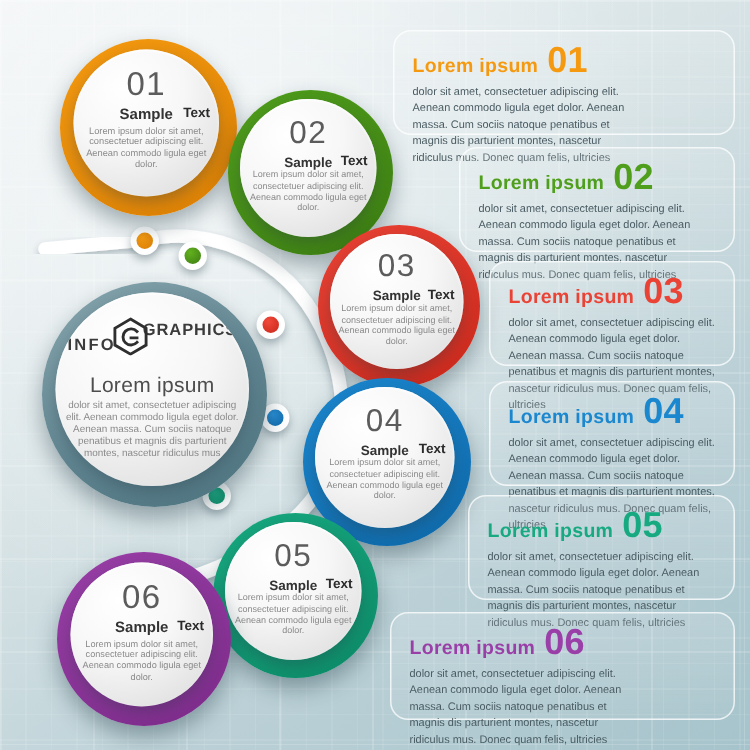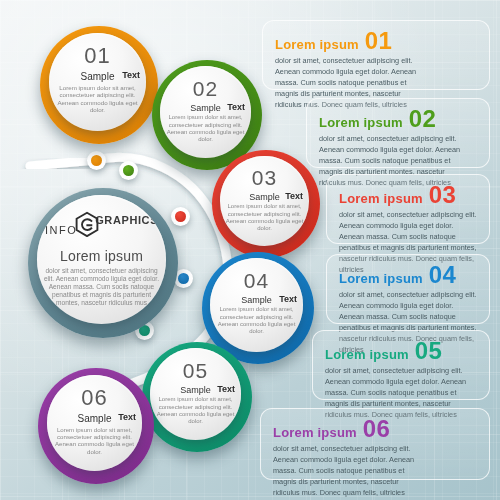--- a/index.html
+++ b/index.html
@@ -43,33 +43,33 @@
     position:absolute;border-radius:50%;
     background:radial-gradient(circle at 34% 26%, #ffffff 0%, #f7f7f7 42%, #e4e4e4 78%, #d6d6d6 100%);
     box-shadow:0 4px 9px rgba(40,60,70,.30), inset 0 1px 2px rgba(255,255,255,.95);
     display:flex;flex-direction:column;align-items:center;
     overflow:hidden;
   }
   .num{
     font-weight:400;color:#5c5c5c;letter-spacing:1px;line-height:1;
   }
   .smpl{
-    font-weight:normal;color:#333;line-height:1.05;
+    font-weight:bold;color:#333;line-height:1.05;
   }
   .body{
     color:#8a8a8a;text-align:center;line-height:1.22;
   }
   .txtword{font-weight:bold;color:#2b2b2b;position:absolute;}
 
   
   #center .inner{
     background:radial-gradient(circle at 36% 24%, #ffffff 0%, #f6f6f6 46%, #e2e2e2 82%, #d2d2d2 100%);
   }
   .logo{display:flex;align-items:flex-end;gap:0;}
-  .logo .info{font-size:11px;letter-spacing:1.5px;color:#3b3b3b;font-weight:400;margin-bottom:1px;}
+  .logo .info{font-size:11px;letter-spacing:1.5px;color:#3b3b3b;font-weight:700;margin-bottom:1px;}
   .logo .hexwrap{position:relative;width:26px;height:26px;margin:0 -2px 0 -3px;}
   .logo .graphics{font-size:11px;letter-spacing:.6px;color:#3b3b3b;font-weight:600;margin-bottom:11px;margin-left:-3px;}
 
   
   .panel{
     position:absolute;
     border:1px solid rgba(255,255,255,.75);
     border-radius:12px;
     background:linear-gradient(180deg, rgba(255,255,255,.16), rgba(255,255,255,.05));
     box-sizing:border-box;

